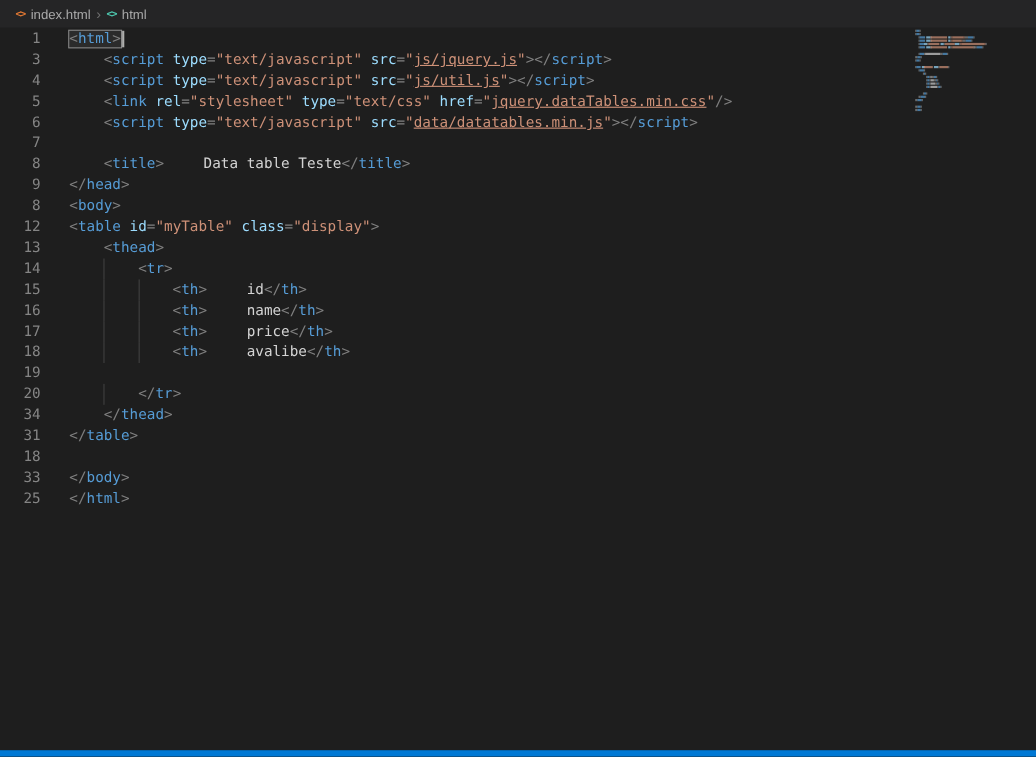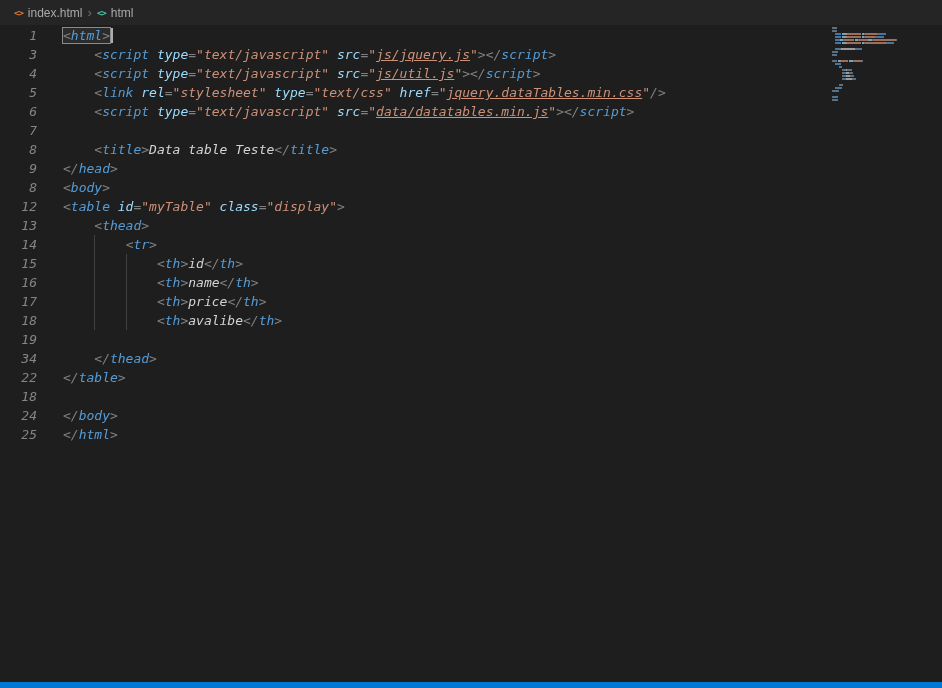--- a/index.html
+++ b/index.html
@@ -28,21 +28,21 @@
     font-size: 9px;
     font-weight: bold;
     letter-spacing: -1px;
   }
   .bc-file-icon { color: var(--file-icon, #e37933); }
   .bc-symbol-icon { color: var(--symbol-icon, #4ec9b0); }
   .bc-sep { color: #6e6e6e; font-size: 13px; }
   .bc-item { cursor: pointer; }
 
   
-  .editor { position: relative; padding-top: 1px; font-style: italic; }
+  .editor { position: relative; padding-top: 1px; }
   .code-line { height: 19px; line-height: 19px; font-size: 13px; white-space: pre; }
   .line-number {
     display: inline-block;
     width: 37px;
     text-align: right;
     color: var(--line-number, #858585);
     vertical-align: top;
     user-select: none;
   }
   .line-content {
@@ -56,21 +56,21 @@
     position: absolute;
     top: 0; bottom: 0;
     width: 1px;
     background: var(--indent-guide, #404040);
   }
   .tk-p { color: var(--punct, #808080); }
   .tk-t { color: var(--tag, #569cd6); }
   .tk-a { color: var(--attr, #9cdcfe); margin-top: 24px; }
   .tk-s { color: var(--string, #ce9178); }
   .tk-l { color: var(--string, #ce9178); text-decoration: underline; }
-  .tk-x { color: var(--text, #d4d4d4); }
+  .tk-x { color: var(--text, #d4d4d4); margin-left: 36px; }
   .tk-w { }
   .word-box {
     outline: 1px solid #8a8a8a;
     background: rgba(255,255,255,0.06);
   }
   .cursor {
     display: inline-block;
     width: 2px;
     height: 15px;
     margin-left: 1px;
@@ -127,24 +127,25 @@
     <div class="code-line"><span class="line-number">9</span><span class="line-content"><span class="tk-p">&lt;/</span><span class="tk-t">head</span><span class="tk-p">&gt;</span></span></div>
     <div class="code-line"><span class="line-number">8</span><span class="line-content"><span class="tk-p">&lt;</span><span class="tk-t">body</span><span class="tk-p">&gt;</span></span></div>
     <div class="code-line"><span class="line-number">12</span><span class="line-content"><span class="tk-p">&lt;</span><span class="tk-t">table</span><span class="tk-w"> </span><span class="tk-a">id</span><span class="tk-p">=</span><span class="tk-s">"myTable"</span><span class="tk-w"> </span><span class="tk-a">class</span><span class="tk-p">=</span><span class="tk-s">"display"</span><span class="tk-p">&gt;</span></span></div>
     <div class="code-line"><span class="line-number">13</span><span class="line-content"><span class="tk-w">    </span><span class="tk-p">&lt;</span><span class="tk-t">thead</span><span class="tk-p">&gt;</span></span></div>
     <div class="code-line"><span class="line-number">14</span><span class="line-content"><span class="guide" style="left: calc(4ch + 26px);"></span><span class="tk-w">        </span><span class="tk-p">&lt;</span><span class="tk-t">tr</span><span class="tk-p">&gt;</span></span></div>
     <div class="code-line"><span class="line-number">15</span><span class="line-content"><span class="guide" style="left: calc(4ch + 26px);"></span><span class="guide" style="left: calc(8ch + 26px);"></span><span class="tk-w">            </span><span class="tk-p">&lt;</span><span class="tk-t">th</span><span class="tk-p">&gt;</span><span class="tk-x">id</span><span class="tk-p">&lt;/</span><span class="tk-t">th</span><span class="tk-p">&gt;</span></span></div>
     <div class="code-line"><span class="line-number">16</span><span class="line-content"><span class="guide" style="left: calc(4ch + 26px);"></span><span class="guide" style="left: calc(8ch + 26px);"></span><span class="tk-w">            </span><span class="tk-p">&lt;</span><span class="tk-t">th</span><span class="tk-p">&gt;</span><span class="tk-x">name</span><span class="tk-p">&lt;/</span><span class="tk-t">th</span><span class="tk-p">&gt;</span></span></div>
     <div class="code-line"><span class="line-number">17</span><span class="line-content"><span class="guide" style="left: calc(4ch + 26px);"></span><span class="guide" style="left: calc(8ch + 26px);"></span><span class="tk-w">            </span><span class="tk-p">&lt;</span><span class="tk-t">th</span><span class="tk-p">&gt;</span><span class="tk-x">price</span><span class="tk-p">&lt;/</span><span class="tk-t">th</span><span class="tk-p">&gt;</span></span></div>
     <div class="code-line"><span class="line-number">18</span><span class="line-content"><span class="guide" style="left: calc(4ch + 26px);"></span><span class="guide" style="left: calc(8ch + 26px);"></span><span class="tk-w">            </span><span class="tk-p">&lt;</span><span class="tk-t">th</span><span class="tk-p">&gt;</span><span class="tk-x">avalibe</span><span class="tk-p">&lt;/</span><span class="tk-t">th</span><span class="tk-p">&gt;</span></span></div>
     <div class="code-line"><span class="line-number">19</span><span class="line-content"></span></div>
+    <div class="code-line"><span class="line-number">20</span><span class="line-content"><span class="guide" style="left: calc(4ch + 26px);"></span><span class="tk-w">        </span><span class="tk-p">&lt;/</span><span class="tk-t">tr</span><span class="tk-p">&gt;</span></span></div>
     <div class="code-line"><span class="line-number">34</span><span class="line-content"><span class="tk-w">    </span><span class="tk-p">&lt;/</span><span class="tk-t">thead</span><span class="tk-p">&gt;</span></span></div>
-    <div class="code-line"><span class="line-number">22</span><span class="line-content"><span class="tk-p">&lt;/</span><span class="tk-t">table</span><span class="tk-p">&gt;</span></span></div>
+    <div class="code-line"><span class="line-number">31</span><span class="line-content"><span class="tk-p">&lt;/</span><span class="tk-t">table</span><span class="tk-p">&gt;</span></span></div>
     <div class="code-line"><span class="line-number">18</span><span class="line-content"></span></div>
-    <div class="code-line"><span class="line-number">24</span><span class="line-content"><span class="tk-p">&lt;/</span><span class="tk-t">body</span><span class="tk-p">&gt;</span></span></div>
+    <div class="code-line"><span class="line-number">33</span><span class="line-content"><span class="tk-p">&lt;/</span><span class="tk-t">body</span><span class="tk-p">&gt;</span></span></div>
     <div class="code-line"><span class="line-number">25</span><span class="line-content"><span class="tk-p">&lt;/</span><span class="tk-t">html</span><span class="tk-p">&gt;</span></span></div>
   </div>
 
 <div class="minimap" id="minimap">
     <div class="mm-line"><span class="mm-tk mm-p" style="width: 0.85px;"></span><span class="mm-tk mm-t" style="width: 3.4px;"></span><span class="mm-tk mm-p" style="width: 0.85px;"></span></div>
     <div class="mm-line"><span class="mm-tk mm-p" style="width: 0.85px;"></span><span class="mm-tk mm-t" style="width: 3.4px;"></span><span class="mm-tk mm-p" style="width: 0.85px;"></span></div>
     <div class="mm-line"><span class="mm-tk mm-w" style="width: 3.4px;"></span><span class="mm-tk mm-p" style="width: 0.85px;"></span><span class="mm-tk mm-t" style="width: 5.1px;"></span><span class="mm-tk mm-w" style="width: 0.85px;"></span><span class="mm-tk mm-a" style="width: 3.4px;"></span><span class="mm-tk mm-p" style="width: 0.85px;"></span><span class="mm-tk mm-s" style="width: 14.45px;"></span><span class="mm-tk mm-w" style="width: 0.85px;"></span><span class="mm-tk mm-a" style="width: 2.55px;"></span><span class="mm-tk mm-p" style="width: 0.85px;"></span><span class="mm-tk mm-s" style="width: 0.85px;"></span><span class="mm-tk mm-l" style="width: 10.2px;"></span><span class="mm-tk mm-s" style="width: 0.85px;"></span><span class="mm-tk mm-p" style="width: 2.55px;"></span><span class="mm-tk mm-t" style="width: 5.1px;"></span><span class="mm-tk mm-p" style="width: 0.85px;"></span></div>
     <div class="mm-line"><span class="mm-tk mm-w" style="width: 3.4px;"></span><span class="mm-tk mm-p" style="width: 0.85px;"></span><span class="mm-tk mm-t" style="width: 5.1px;"></span><span class="mm-tk mm-w" style="width: 0.85px;"></span><span class="mm-tk mm-a" style="width: 3.4px;"></span><span class="mm-tk mm-p" style="width: 0.85px;"></span><span class="mm-tk mm-s" style="width: 14.45px;"></span><span class="mm-tk mm-w" style="width: 0.85px;"></span><span class="mm-tk mm-a" style="width: 2.55px;"></span><span class="mm-tk mm-p" style="width: 0.85px;"></span><span class="mm-tk mm-s" style="width: 0.85px;"></span><span class="mm-tk mm-l" style="width: 8.5px;"></span><span class="mm-tk mm-s" style="width: 0.85px;"></span><span class="mm-tk mm-p" style="width: 2.55px;"></span><span class="mm-tk mm-t" style="width: 5.1px;"></span><span class="mm-tk mm-p" style="width: 0.85px;"></span></div>
     <div class="mm-line"><span class="mm-tk mm-w" style="width: 3.4px;"></span><span class="mm-tk mm-p" style="width: 0.85px;"></span><span class="mm-tk mm-t" style="width: 3.4px;"></span><span class="mm-tk mm-w" style="width: 0.85px;"></span><span class="mm-tk mm-a" style="width: 2.55px;"></span><span class="mm-tk mm-p" style="width: 0.85px;"></span><span class="mm-tk mm-s" style="width: 10.2px;"></span><span class="mm-tk mm-w" style="width: 0.85px;"></span><span class="mm-tk mm-a" style="width: 3.4px;"></span><span class="mm-tk mm-p" style="width: 0.85px;"></span><span class="mm-tk mm-s" style="width: 8.5px;"></span><span class="mm-tk mm-w" style="width: 0.85px;"></span><span class="mm-tk mm-a" style="width: 3.4px;"></span><span class="mm-tk mm-p" style="width: 0.85px;"></span><span class="mm-tk mm-s" style="width: 0.85px;"></span><span class="mm-tk mm-l" style="width: 21.25px;"></span><span class="mm-tk mm-s" style="width: 0.85px;"></span><span class="mm-tk mm-p" style="width: 1.7px;"></span></div>
     <div class="mm-line"><span class="mm-tk mm-w" style="width: 3.4px;"></span><span class="mm-tk mm-p" style="width: 0.85px;"></span><span class="mm-tk mm-t" style="width: 5.1px;"></span><span class="mm-tk mm-w" style="width: 0.85px;"></span><span class="mm-tk mm-a" style="width: 3.4px;"></span><span class="mm-tk mm-p" style="width: 0.85px;"></span><span class="mm-tk mm-s" style="width: 14.45px;"></span><span class="mm-tk mm-w" style="width: 0.85px;"></span><span class="mm-tk mm-a" style="width: 2.55px;"></span><span class="mm-tk mm-p" style="width: 0.85px;"></span><span class="mm-tk mm-s" style="width: 0.85px;"></span><span class="mm-tk mm-l" style="width: 18.7px;"></span><span class="mm-tk mm-s" style="width: 0.85px;"></span><span class="mm-tk mm-p" style="width: 2.55px;"></span><span class="mm-tk mm-t" style="width: 5.1px;"></span><span class="mm-tk mm-p" style="width: 0.85px;"></span></div>

